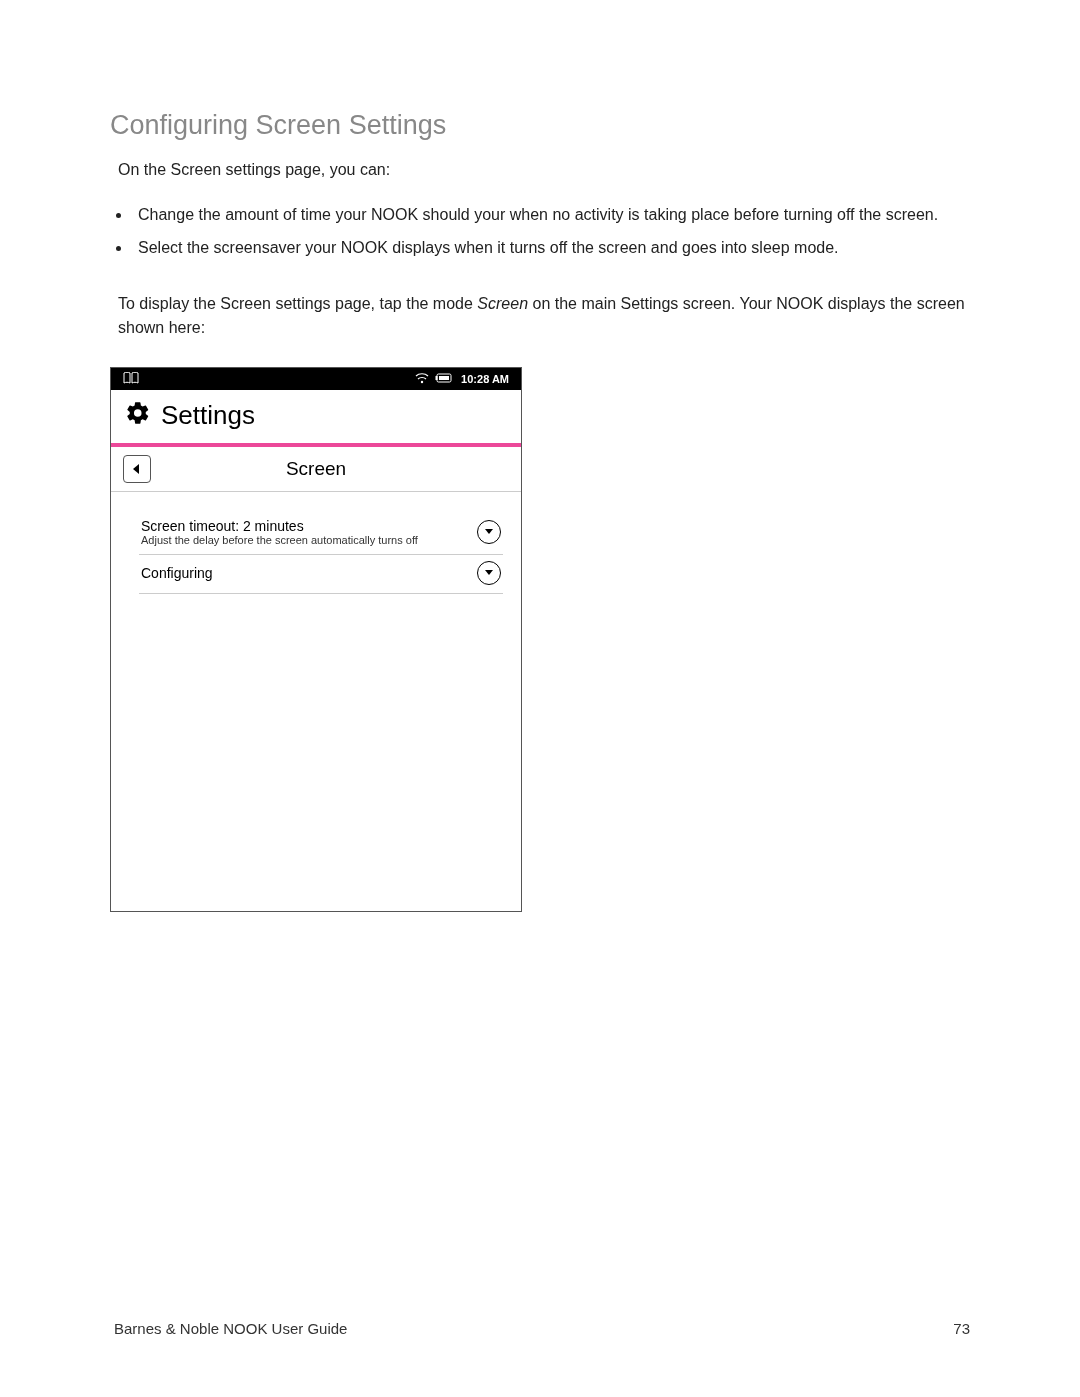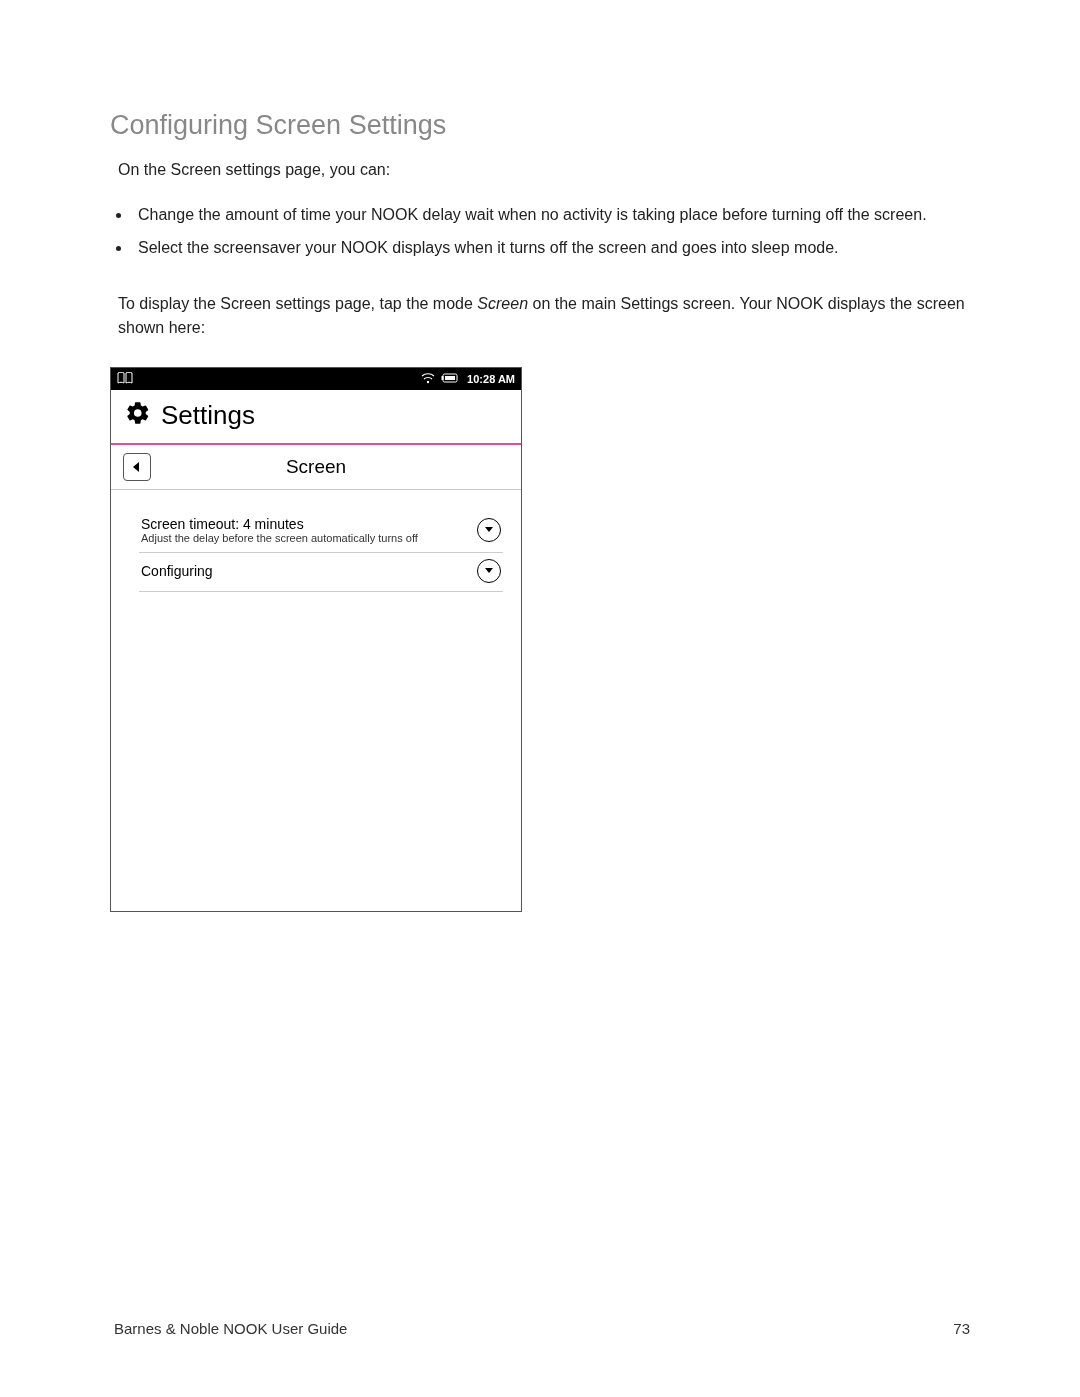--- a/index.html
+++ b/index.html
@@ -63,39 +63,39 @@
     flex-direction: column;
     overflow: hidden;
   }
   .statusbar {
     background: #000;
     color: #fff;
     height: 22px;
     display: flex;
     align-items: center;
     font-size: 11px;
-    padding: 0 6px;
+    padding: 0 12px;
     box-sizing: border-box;
     justify-content: space-between;
   }
   .status-right {
     display: flex;
     align-items: center;
     gap: 6px;
   }
   .clock {
     font-weight: bold;
     font-size: 11px;
   }
   .settings-header {
     display: flex;
     align-items: center;
     gap: 10px;
     padding: 10px 12px 12px 14px;
-    border-bottom: 2px solid #ec4899;
+    border-bottom: 4px solid #ec4899;
   }
   .settings-header .title {
     font-size: 26px;
     font-weight: 400;
     color: #000;
   }
   .screen-row {
     display: flex;
     align-items: center;
     padding: 8px 12px;
@@ -174,21 +174,21 @@
 </head>
 <body>
 
 <div class="page">
 
   <h2 class="section-heading">Configuring Screen Settings</h2>
 
   <p class="body-text">On the Screen settings page, you can:</p>
 
   <ul class="bullets">
-    <li>Change the amount of time your NOOK delay wait when no activity is taking place before turning off the screen.</li>
+    <li>Change the amount of time your NOOK should your when no activity is taking place before turning off the screen.</li>
     <li>Select the screensaver your NOOK displays when it turns off the screen and goes into sleep mode.</li>
   </ul>
 
   <p class="body-text instruction">
     <span>To display the Screen settings page, tap the mode </span><em>Screen</em><span> on the main Settings screen. Your NOOK displays the screen shown here:</span>
   </p>
 
   <div class="device">
 
     <div class="statusbar">
@@ -232,21 +232,21 @@
           <path d="M8 1 L2 6 L8 11 Z" fill="#000"></path>
         </svg>
       </div>
       <span class="screen-title">Screen</span>
     </div>
 
     <div class="settings-body">
 
       <div class="settings-item">
         <div class="labels">
-          <span class="primary">Screen timeout: 4 minutes</span>
+          <span class="primary">Screen timeout: 2 minutes</span>
           <span class="secondary">Adjust the delay before the screen automatically turns off</span>
         </div>
         <div class="expand-btn">
           <svg width="10" height="8" viewBox="0 0 10 8">
             <path d="M1 1 L5 6 L9 1 Z" fill="#000"></path>
           </svg>
         </div>
       </div>
 
       <div class="settings-item">

